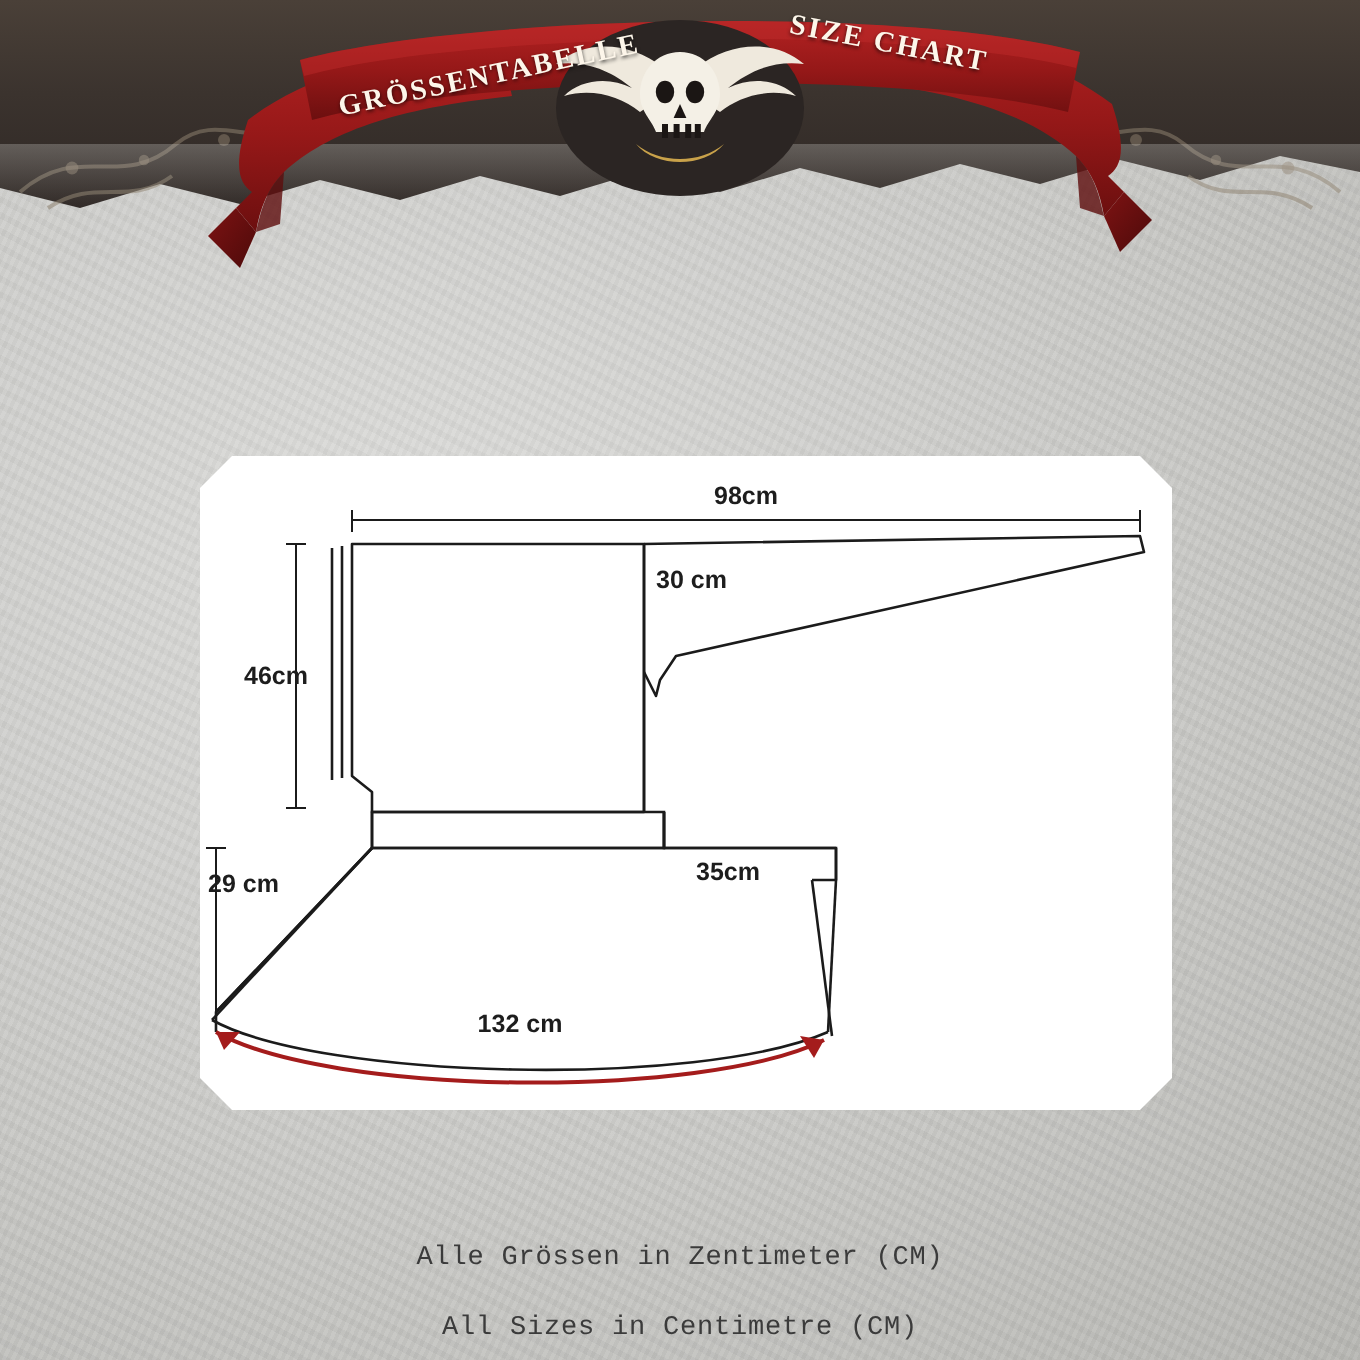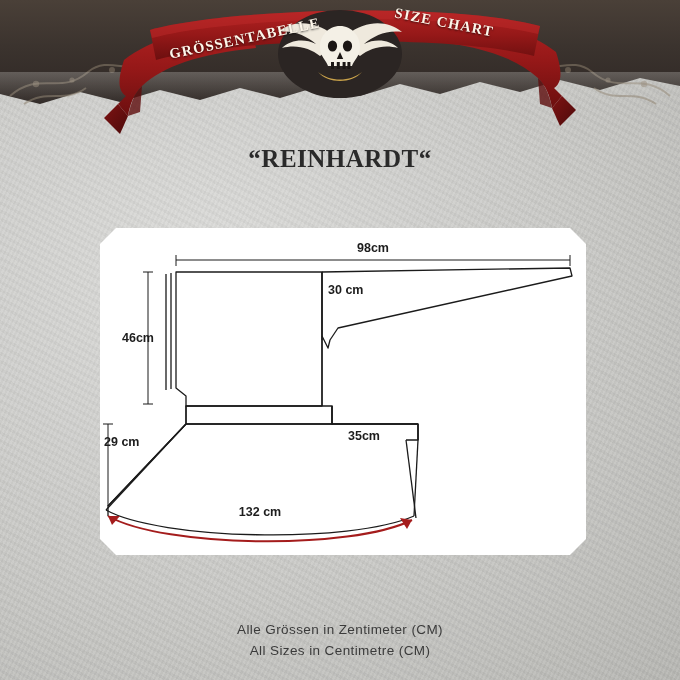--- a/index.html
+++ b/index.html
@@ -105,26 +105,26 @@
   }
 
   .footer-note {
     position: absolute;
     left: 0; top: 622px;
     width: 680px;
     text-align: center;
     z-index: 4;
   }
   .footer-line {
-    font-family: Liberation Sans, sans-serif;
+    font-family: Liberation Mono, monospace;
     font-size: 13.5px;
     color: #3b3b3b;
     letter-spacing: 0.4px;
   }
-  .footer-line + .footer-line { margin-top: 6px; }
+  .footer-line + .footer-line { margin-top: 20px; }
 
   svg { display: block; }
   .dim {
     font-family: "Liberation Sans", sans-serif;
     font-size: 12.5px;
     fill: #1d1d1d;
     font-weight: 700;
   }
 </style>
 </head>
@@ -215,21 +215,20 @@
 
         <path d="M-22,22 C-10,32 10,32 22,22 C12,34 -12,34 -22,22 Z" fill="#c9a24a"></path>
       </g>
     </svg>
 
     <div class="ribbon-text ribbon-left">GRÖSSENTABELLE</div>
     <div class="ribbon-text ribbon-right">SIZE CHART</div>
   </div>
 
   <div class="titles">
-    <div class="title-main">“REINHARDT“</div>
   </div>
 
   <div class="card-wrap">
     <svg width="486" height="327" viewBox="0 0 486 327">
 
       <path d="M0,16 L16,0 L470,0 L486,16 L486,311 L470,327 L16,327 L0,311 Z" fill="#ffffff"></path>
 
       <g fill="none" stroke="#1b1b1b" stroke-width="1.3" stroke-linejoin="round">
 
         <path d="M76,44 L76,160 L86,168 L86,178 L222,178 L222,44 Z"></path>

